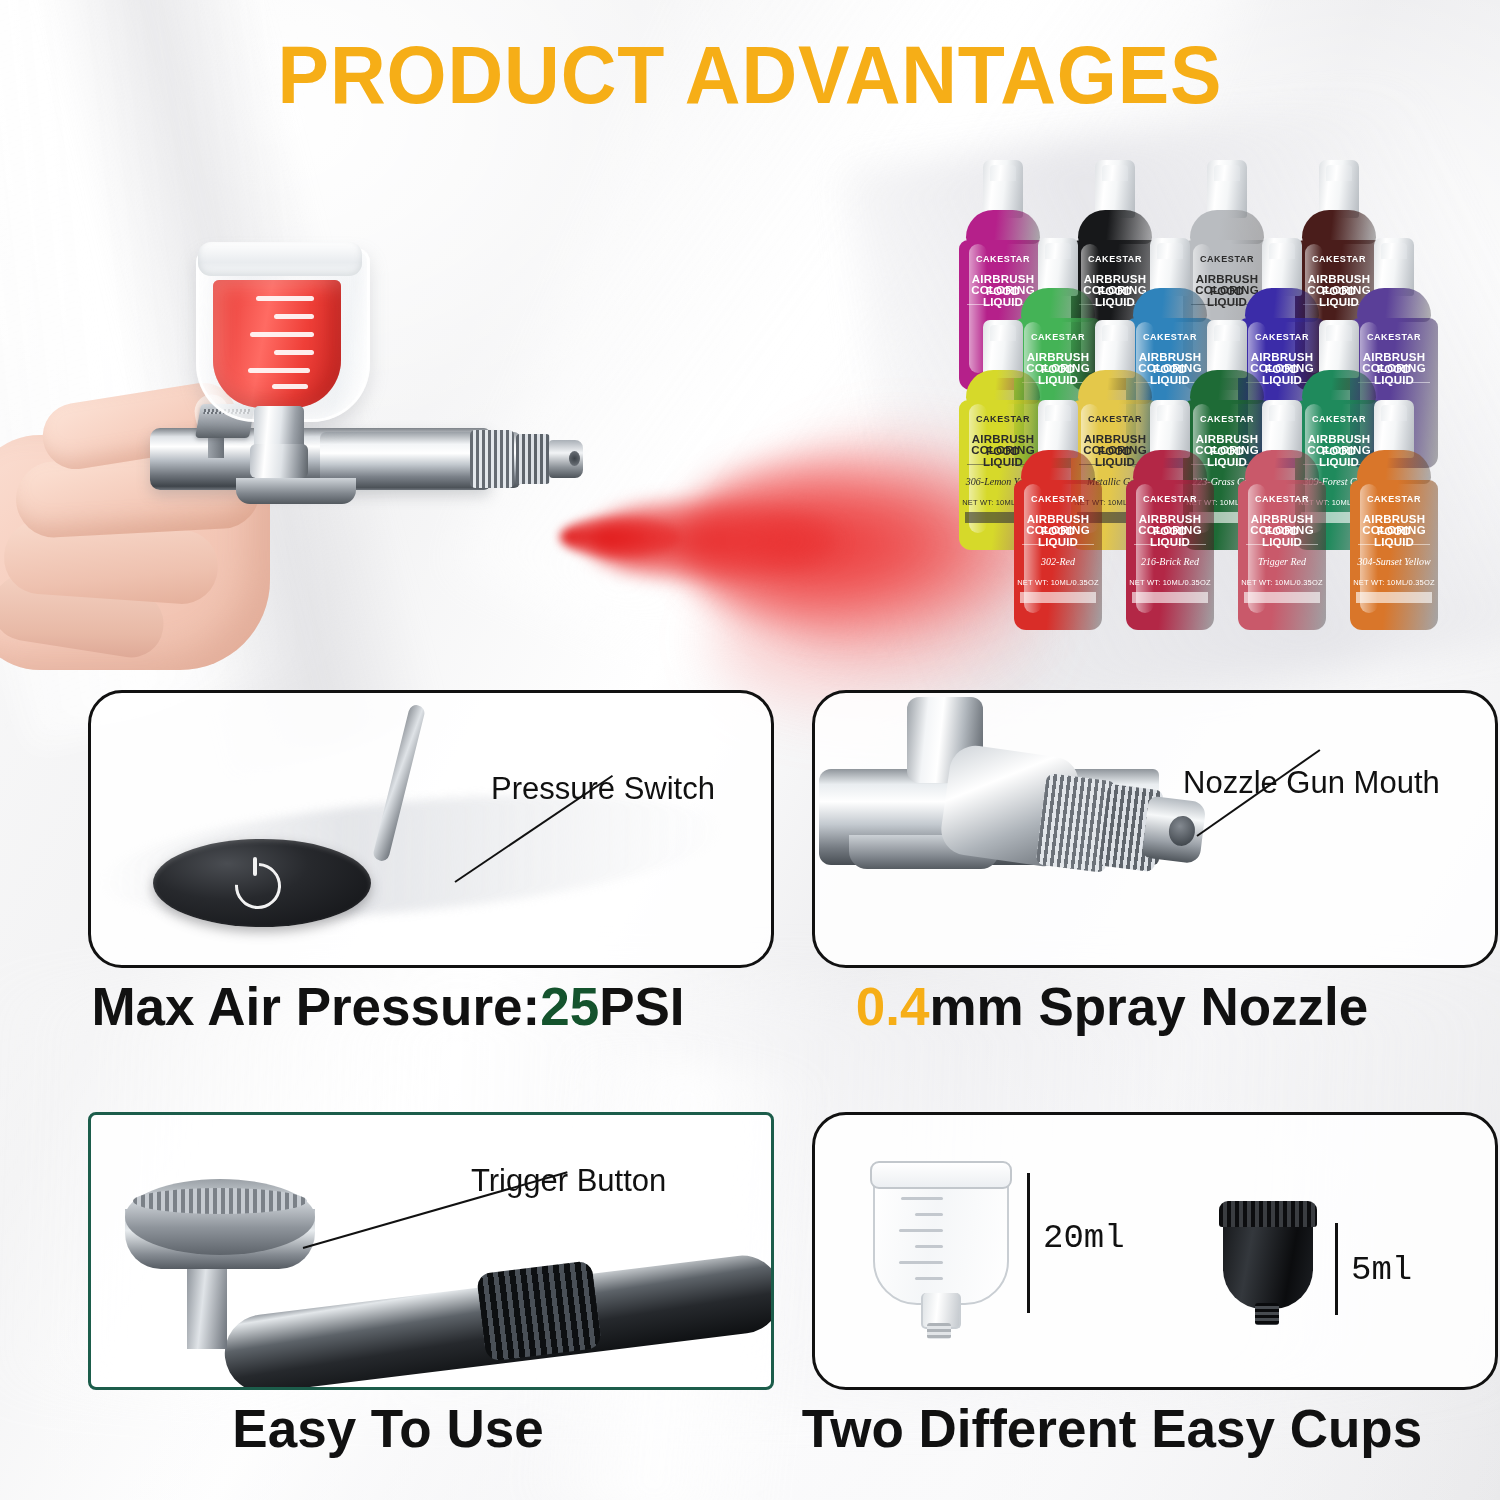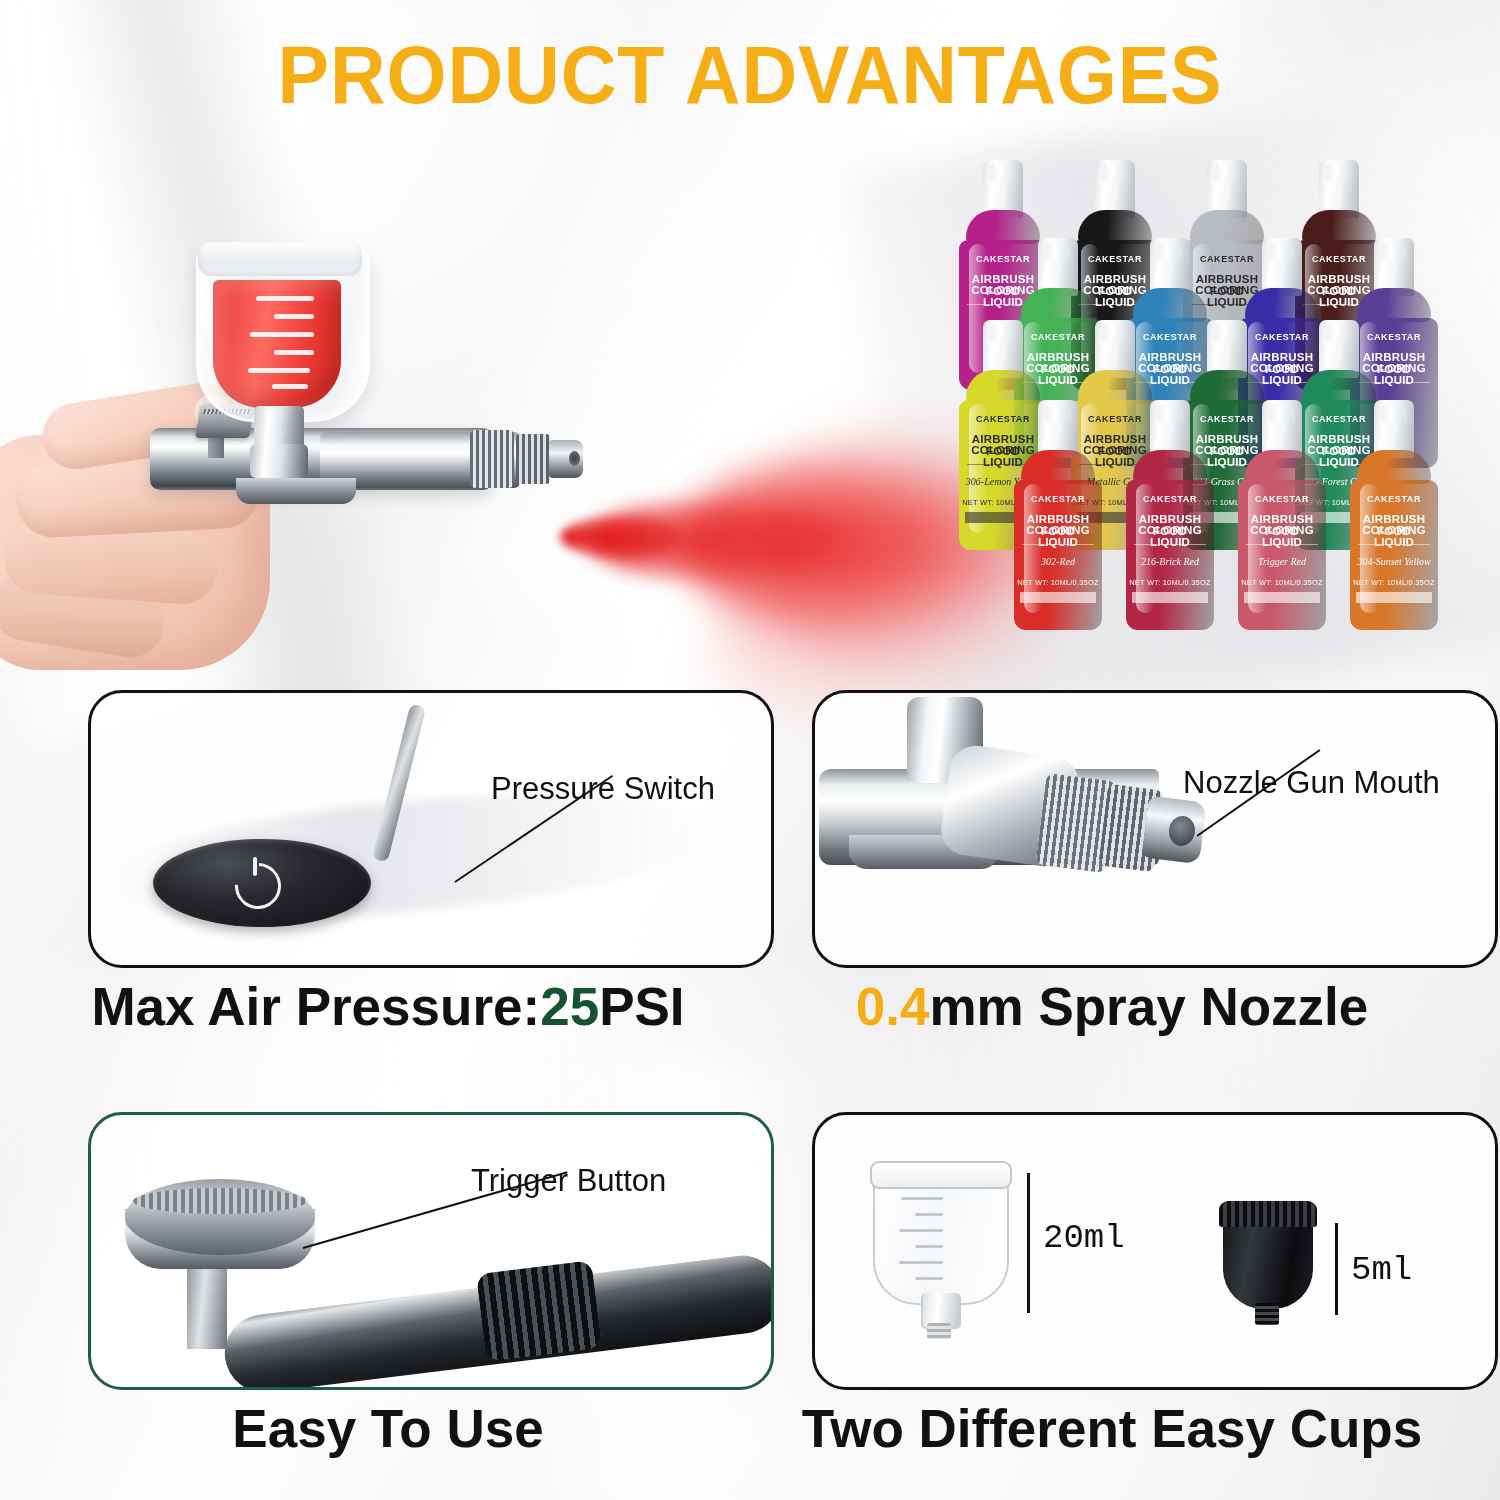--- a/index.html
+++ b/index.html
@@ -529,21 +529,21 @@
       <div class="ntip"></div>
       <div class="lead" style="left:382px;top:142px;width:150px;transform:rotate(-35deg);"></div>
       <div class="callout" style="left:368px;top:72px;">Nozzle Gun Mouth</div>
     </div>
     <div class="fcap" style="top:286px;font-size:53px;">
       <span class="hl" style="color: rgb(246, 174, 23);">0.4</span><span>mm Spray Nozzle</span>
     </div>
   </div>
 
   <div class="feat" id="p3">
-    <div class="fbox" style="border-color: rgb(28, 93, 75);">
+    <div class="fbox" style="border-color: rgb(28, 93, 75); border-radius: 8px;">
       <div class="tbar"></div>
       <div class="tbarknurl"></div>
       <div class="tstem"></div>
       <div class="tskirt"></div>
       <div class="tknob"></div>
       <div class="lead" style="left:212px;top:132px;width:275px;transform:rotate(-16deg);"></div>
       <div class="callout" style="left:380px;top:48px;">Trigger Button</div>
     </div>
     <div class="fcap" style="top:286px;font-size:53px;">Easy To Use</div>
   </div>

